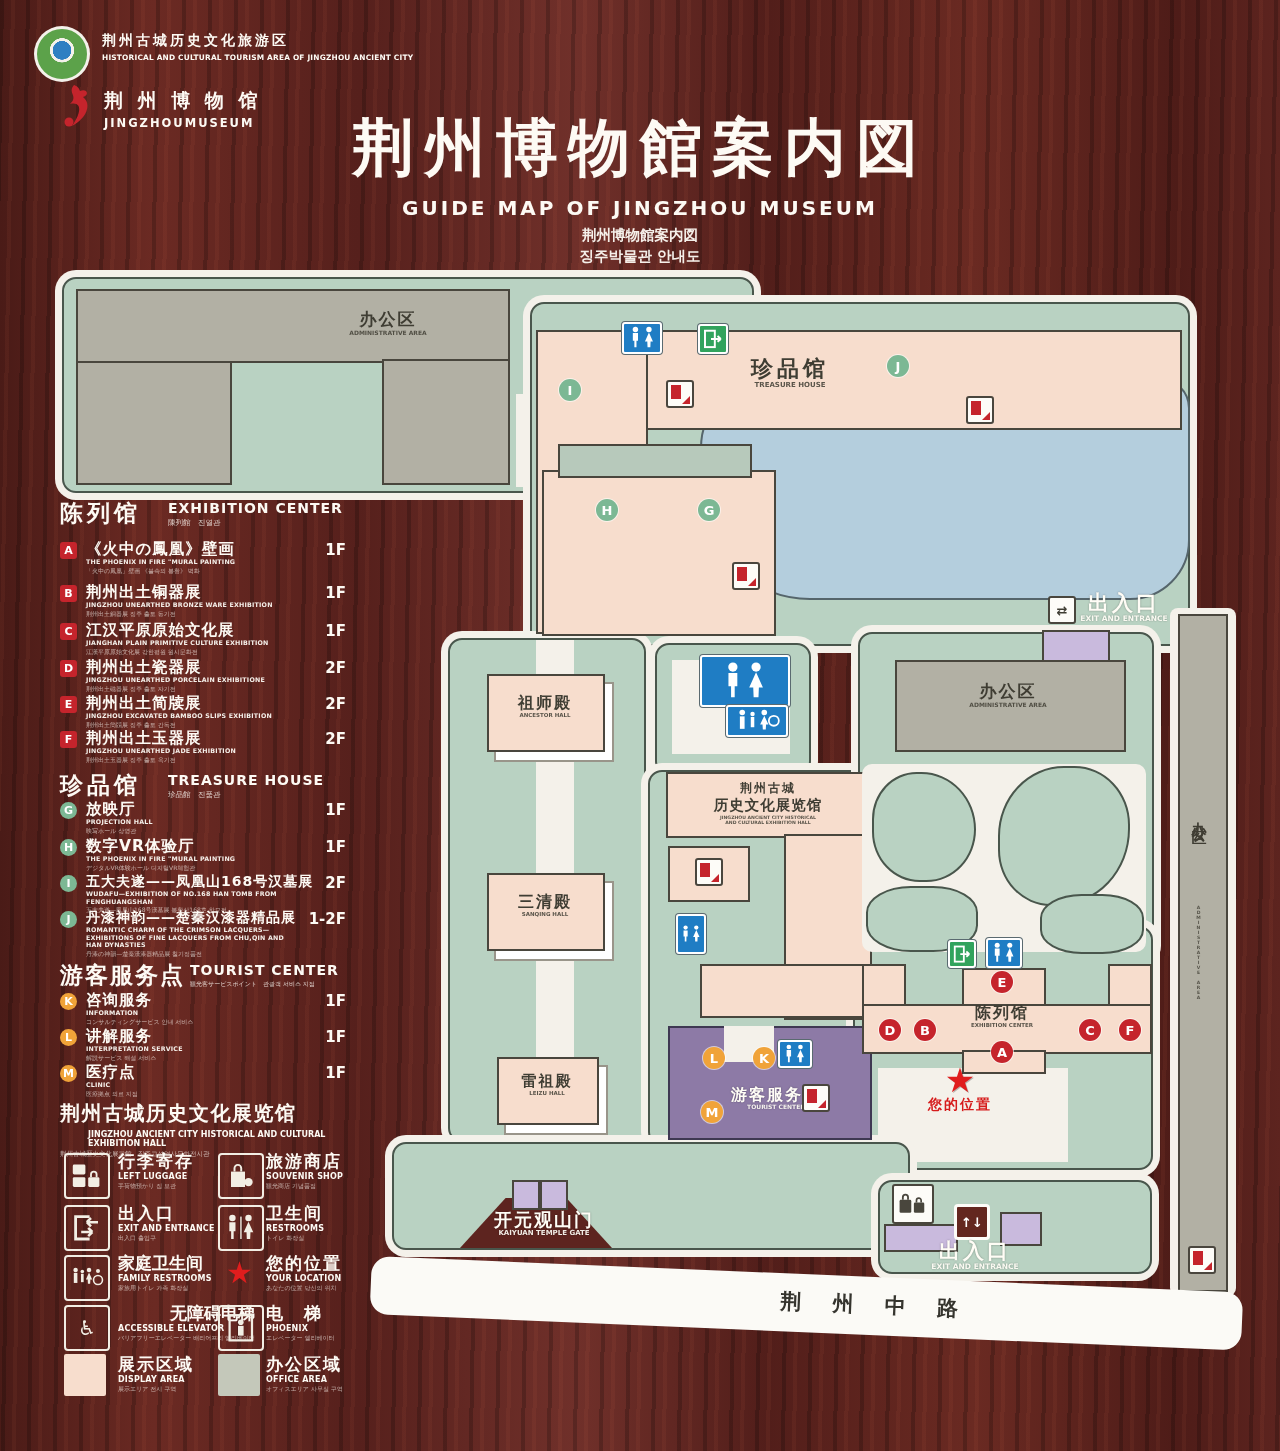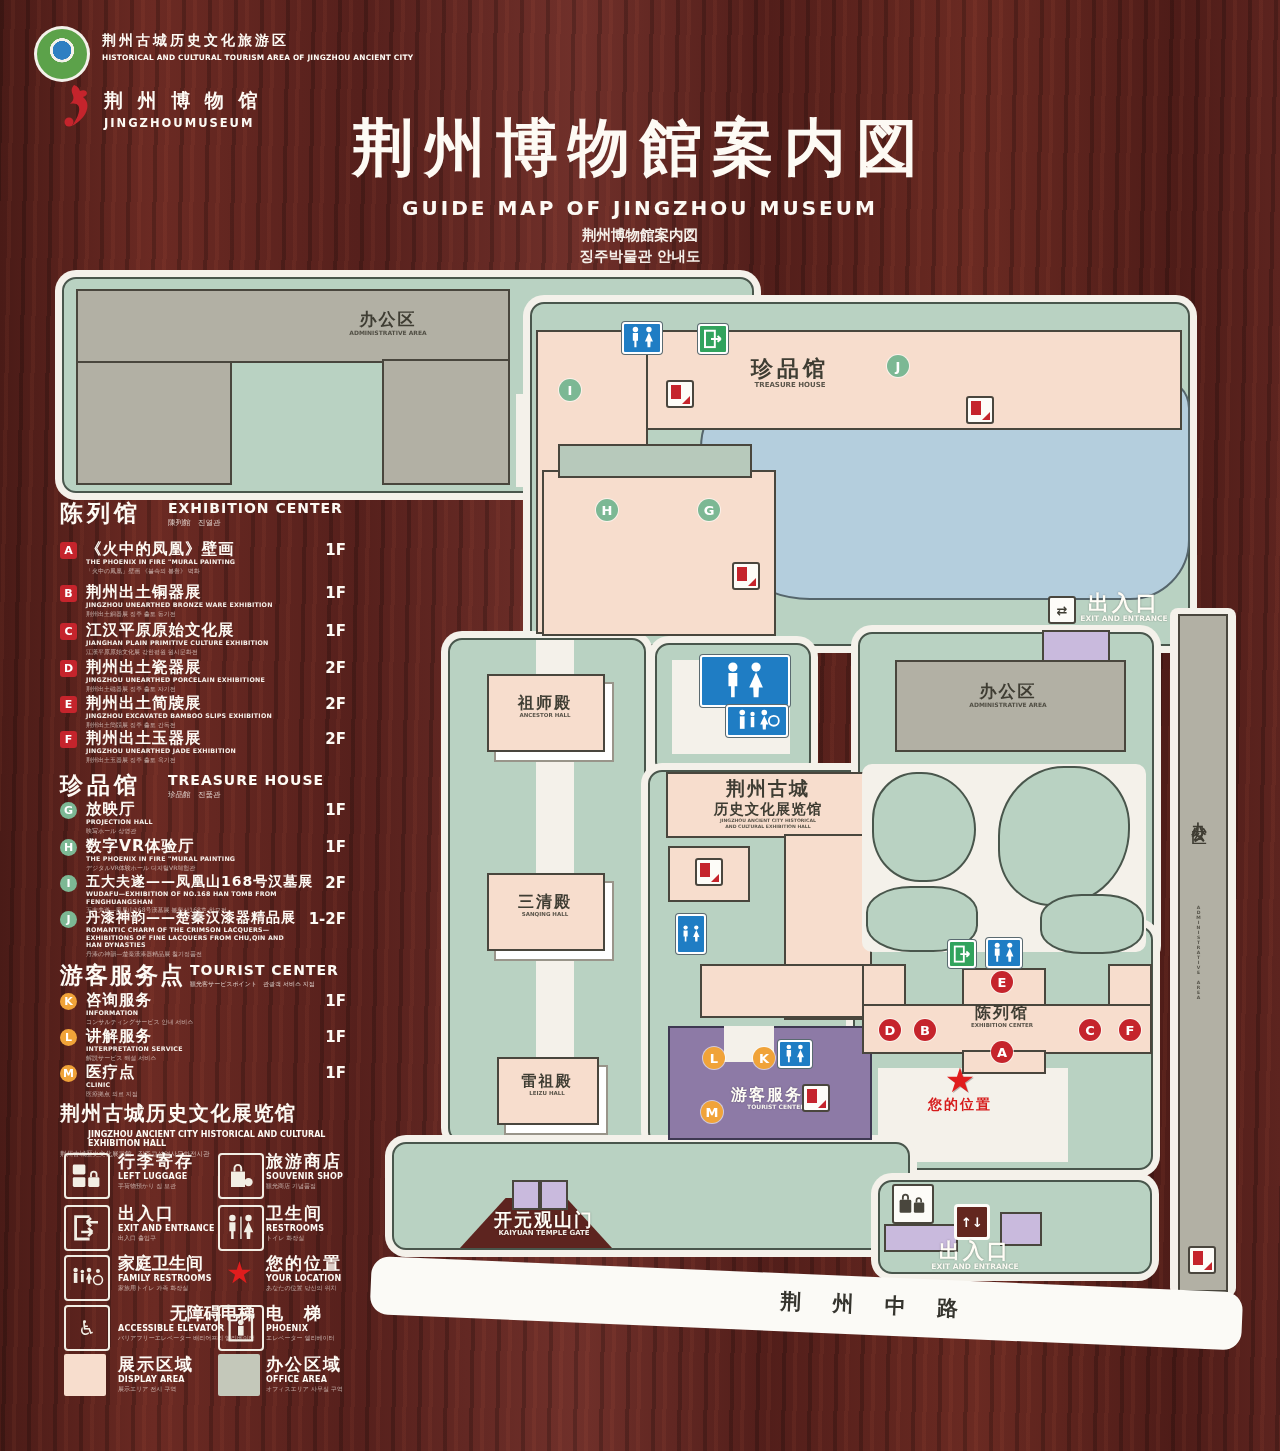--- a/index.html
+++ b/index.html
@@ -146,21 +146,21 @@
   <div class="bl" style="left:547px;top:1072px;">
     <span style="font-size:15px;letter-spacing:2px;">雷祖殿</span>
     <span class="en" style="font-size:5.5px;">LEIZU HALL</span>
   </div>
 
   <div class="bldg" style="left:666px;top:772px;width:202px;height:62px;"></div>
   <div class="bldg" style="left:784px;top:834px;width:84px;height:182px;"></div>
   <div class="bldg" style="left:668px;top:846px;width:78px;height:52px;"></div>
   <div class="bldg" style="left:700px;top:964px;width:168px;height:50px;"></div>
   <div class="bl" style="left:768px;top:778px;">
-    <span style="font-size:19px;letter-spacing:2px;">荆州古城</span><br>
+    <span style="font-size:12px;letter-spacing:2px;">荆州古城</span><br>
     <span style="font-size:14.5px;letter-spacing:1px;">历史文化展览馆</span>
     <span class="en" style="font-size:4.6px;">JINGZHOU ANCIENT CITY HISTORICAL</span>
     <span class="en" style="font-size:4.6px;">AND CULTURAL EXHIBITION HALL</span>
   </div>
 
   <div class="bldg purp" style="left:668px;top:1026px;width:200px;height:110px;"></div>
   <div class="carve" style="left:724px;top:1026px;width:50px;height:36px;"></div>
   <div class="wl" style="left:776px;top:1086px;">
     <span style="font-size:16px;letter-spacing:2px;">游客服务点</span>
     <span class="en" style="font-size:6px;">TOURIST CENTER</span>
@@ -334,21 +334,21 @@
     <div class="abs" style="left:0;top:0;">
       <span class="lg-sec-cn">陈列馆</span>
     </div>
     <div class="abs" style="left:108px;top:2px;">
       <div class="lg-sec-en">EXHIBITION CENTER</div>
       <div class="lg-sec-sub">陳列館　진열관</div>
     </div>
 
     <div class="lg-row" style="top:43px;">
       <span class="lg-badge sq">A</span>
-      <div class="lg-cn">《火中的凤凰》壁画</div>
+      <div class="lg-cn">《火中の鳳凰》壁画</div>
       <div class="lg-en">THE PHOENIX IN FIRE "MURAL PAINTING</div>
       <div class="lg-sub">「火中の鳳凰」壁画 《불속의 봉황》 벽화</div>
       <span class="lg-fl">1F</span>
     </div>
     <div class="lg-row" style="top:86px;">
       <span class="lg-badge sq">B</span>
       <div class="lg-cn">荆州出土铜器展</div>
       <div class="lg-en">JINGZHOU UNEARTHED BRONZE WARE EXHIBITION</div>
       <div class="lg-sub">荆州出土銅器展 징주 출토 동기전</div>
       <span class="lg-fl">1F</span>

